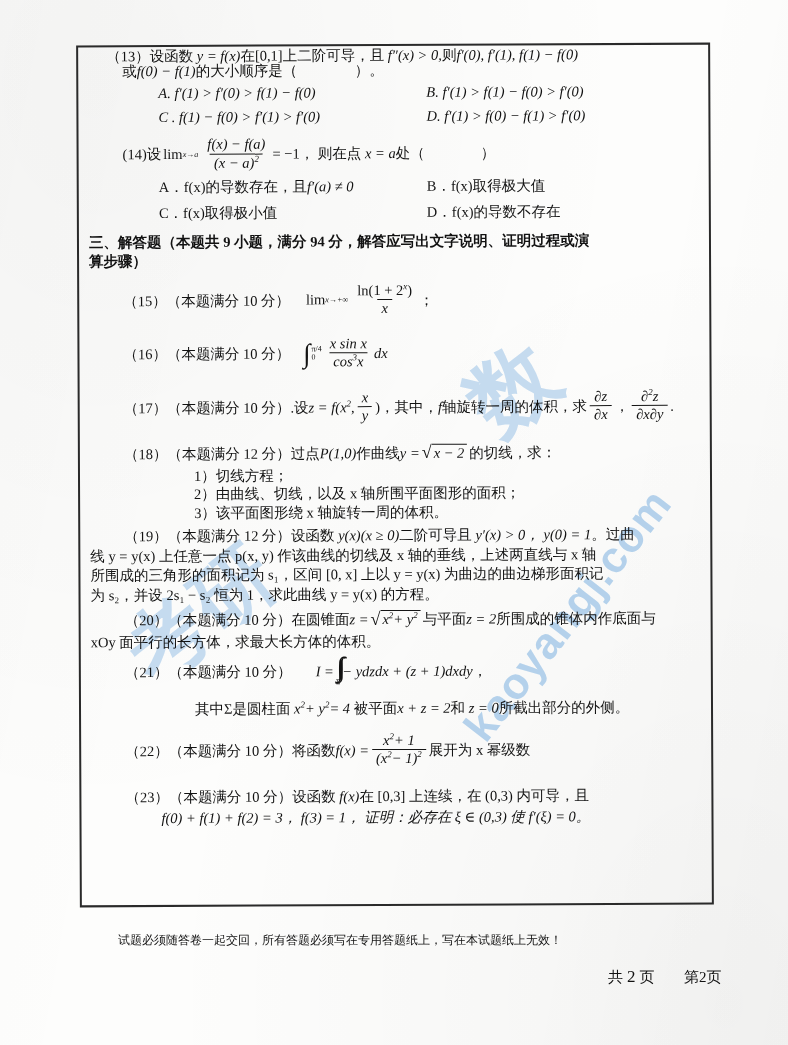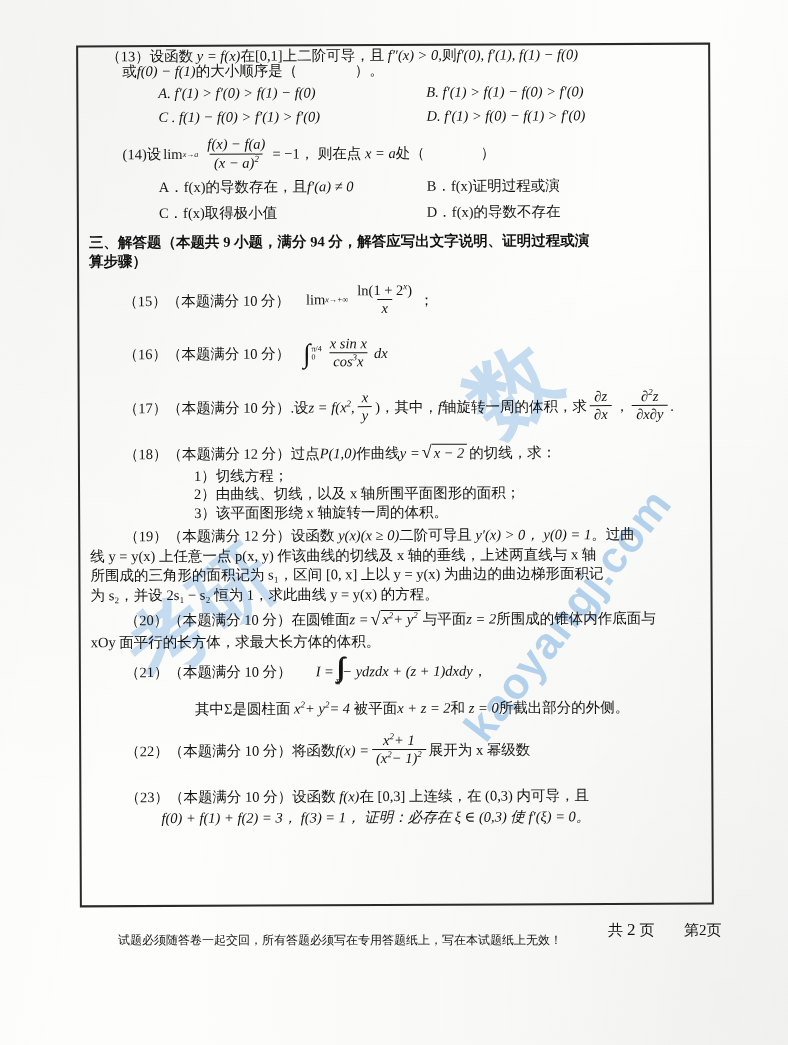--- a/index.html
+++ b/index.html
@@ -164,21 +164,21 @@
     position: absolute;
     left: 118px;
     top: 932px;
     font-size: 12px;
     font-family: Liberation Mono, monospace;
     white-space: nowrap;
   }
   #page-count {
     position: absolute;
     left: 608px;
-    top: 920px;
+    top: 967px;
     font-size: 15px;
     font-family: "Liberation Serif","DejaVu Serif",serif;
     white-space: nowrap;
   }
   #page-count .num { font-size: 17px; padding: 0 4px; }
 </style>
 </head>
 <body>
 
 <div id="scan-page">
@@ -223,21 +223,21 @@
       <span class="frac">
         <span class="num ital">f(x) − f(a)</span>
         <span class="den ital"><span>(x − a)</span><sup class="e">2</sup></span>
       </span>
       <span class="ser">= −1，</span>&nbsp;<span class="cn">则在点</span>&nbsp;<span class="ital">x = a</span><span class="cn">处（</span>
       <span style="display:inline-block;width:56px"></span><span class="cn">）</span>
     </span>
   </div>
   <div class="opt-row indent2 blk">
     <span class="opt-a cn"><span>A．f(x)的导数存在，且</span><span class="ital">f′(a) ≠ 0</span></span>
-    <span class="cn">B．f(x)证明过程或演</span>
+    <span class="cn">B．f(x)取得极大值</span>
   </div>
   <div class="opt-row indent2 blk">
     <span class="opt-a cn">C．f(x)取得极小值</span>
     <span class="cn">D．f(x)的导数不存在</span>
   </div>
 
   <div class="line cn bold" style="margin-top:12px; margin-left:-18px">三、解答题（本题共 9 小题，满分 94 分，解答应写出文字说明、证明过程或演</div>
   <div class="line cn bold" style="margin-top:4px; margin-left:-18px">算步骤）</div>
 
   <div class="line indent1" style="margin-top:16px">

